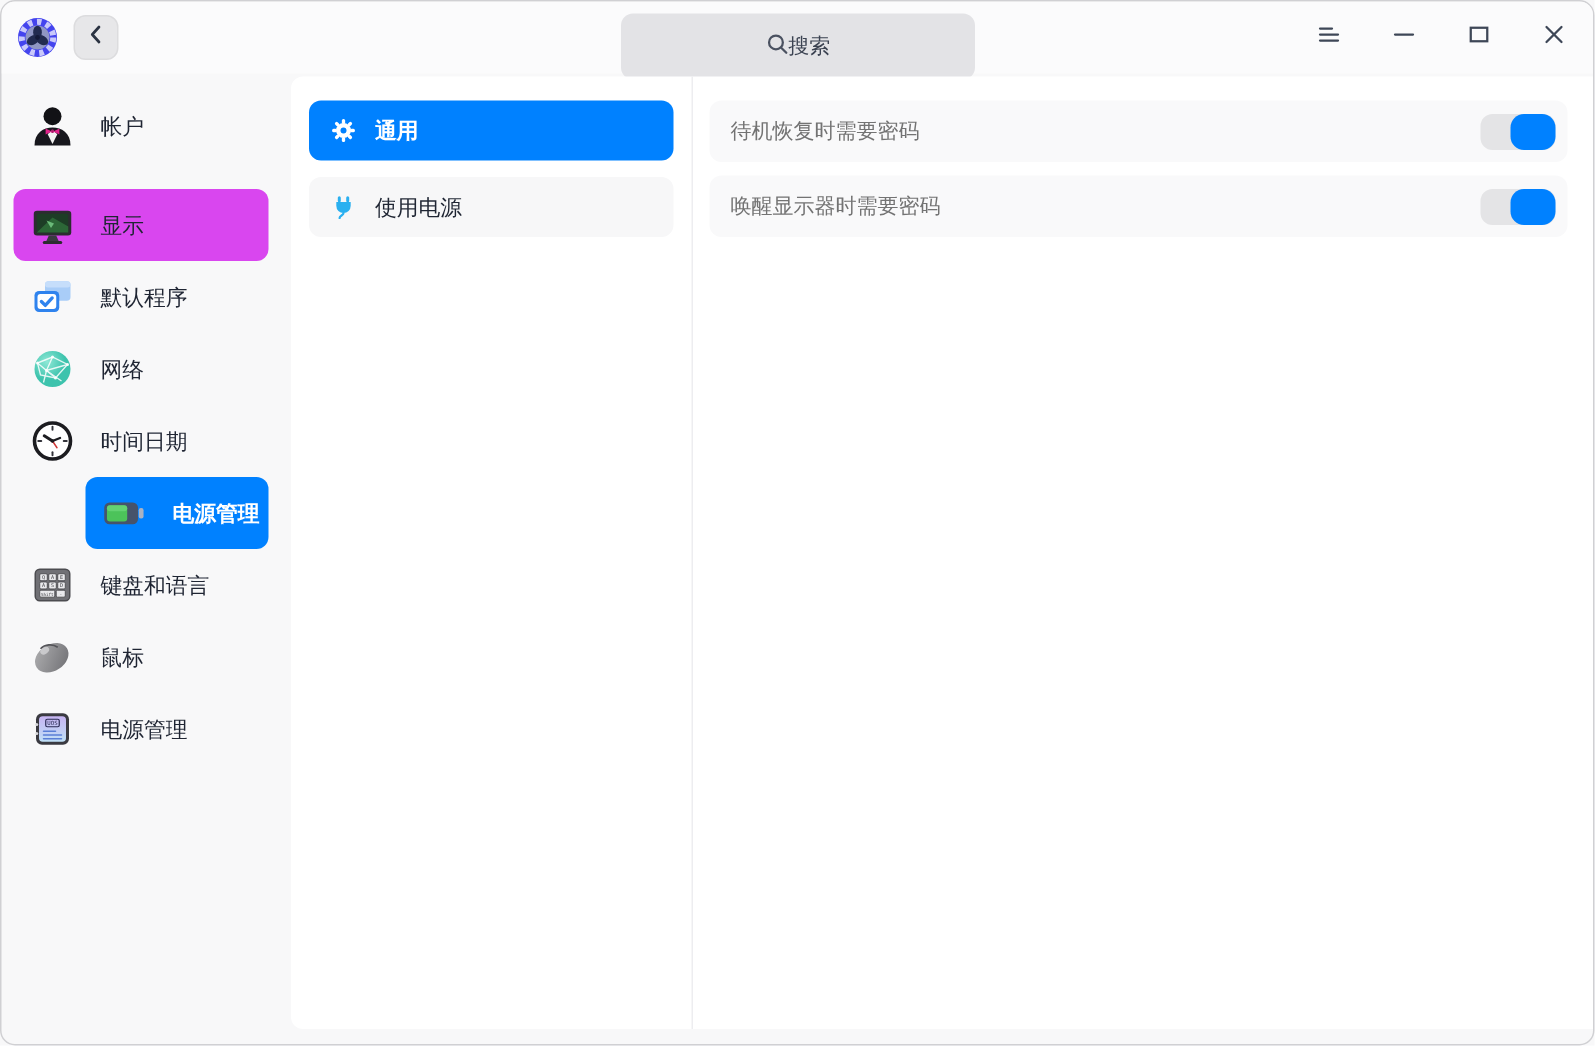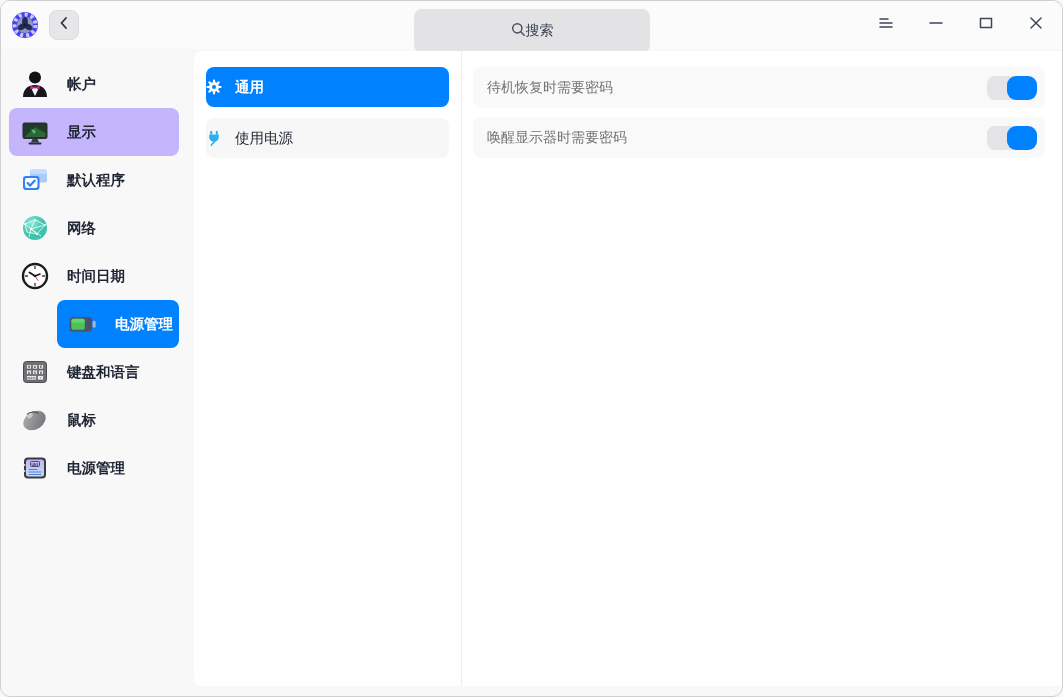--- a/index.html
+++ b/index.html
@@ -26,34 +26,34 @@
     background:#e3e3e6; border-radius:8px;
     display:flex; align-items:center; justify-content:center; gap:0;
     color:#3c4352; font-size:14px;
   }
   .win-controls { position:absolute; right:14px; top:12px; display:flex; gap:26px; }
   .win-btn { width:24px; height:24px; display:flex; align-items:center; justify-content:center; cursor:pointer; }
   
   .sidebar { position:absolute; left:0; top:48px; width:186px; bottom:0; padding:11px 8px; }
   .side-item {
     height:48px; border-radius:8px; display:flex; align-items:center;
-    gap:15px; padding-left:9px; cursor:pointer; font-size:14.5px; color:#1f2533;font-weight:bold;
-  }
-  .side-item.hover { background:#c4b5fd; }
+    gap:15px; padding-left:9px; cursor:pointer; font-size:14.5px; color:#1f2533;
+  }
+  .side-item.hover { background:#d946ef;margin-top:18px; }
   .side-item.selected { background:#0081ff; color:#ffffff; font-weight:bold;margin-left:48px; }
   .side-icon { width:34px; height:34px; flex:0 0 34px; display:flex; align-items:center; justify-content:center; }
   
   .card {
     position:absolute; left:193px; top:50px; right:0; bottom:10px;
     background:#ffffff; border-radius:8px 0 0 8px; display:flex;
   }
   .middle { width:268px; border-right:1px solid #ededf0; padding:16px 12px 0 12px; }
   .tab {
     height:40px; border-radius:8px; margin-bottom:11px;
-    display:flex; align-items:center; gap:13px; 
+    display:flex; align-items:center; gap:13px; padding-left:15px;
     font-size:14.5px; cursor:pointer; background:#f7f7f8; color:#1f2533;
   }
   .tab.selected { background:#0081ff; color:#ffffff; font-weight:bold; }
   .tab-icon { width:16px; height:16px; display:flex; align-items:center; justify-content:center; }
   .rightpane { flex:1; padding:16px 17px 0 11px; }
   .setting-row {
     height:41px; border-radius:8px; background:#f9f9fa; margin-bottom:9px;
     display:flex; align-items:center; justify-content:space-between;
     padding:0 8px 0 14px; font-size:14px; color:#737373;
   }

